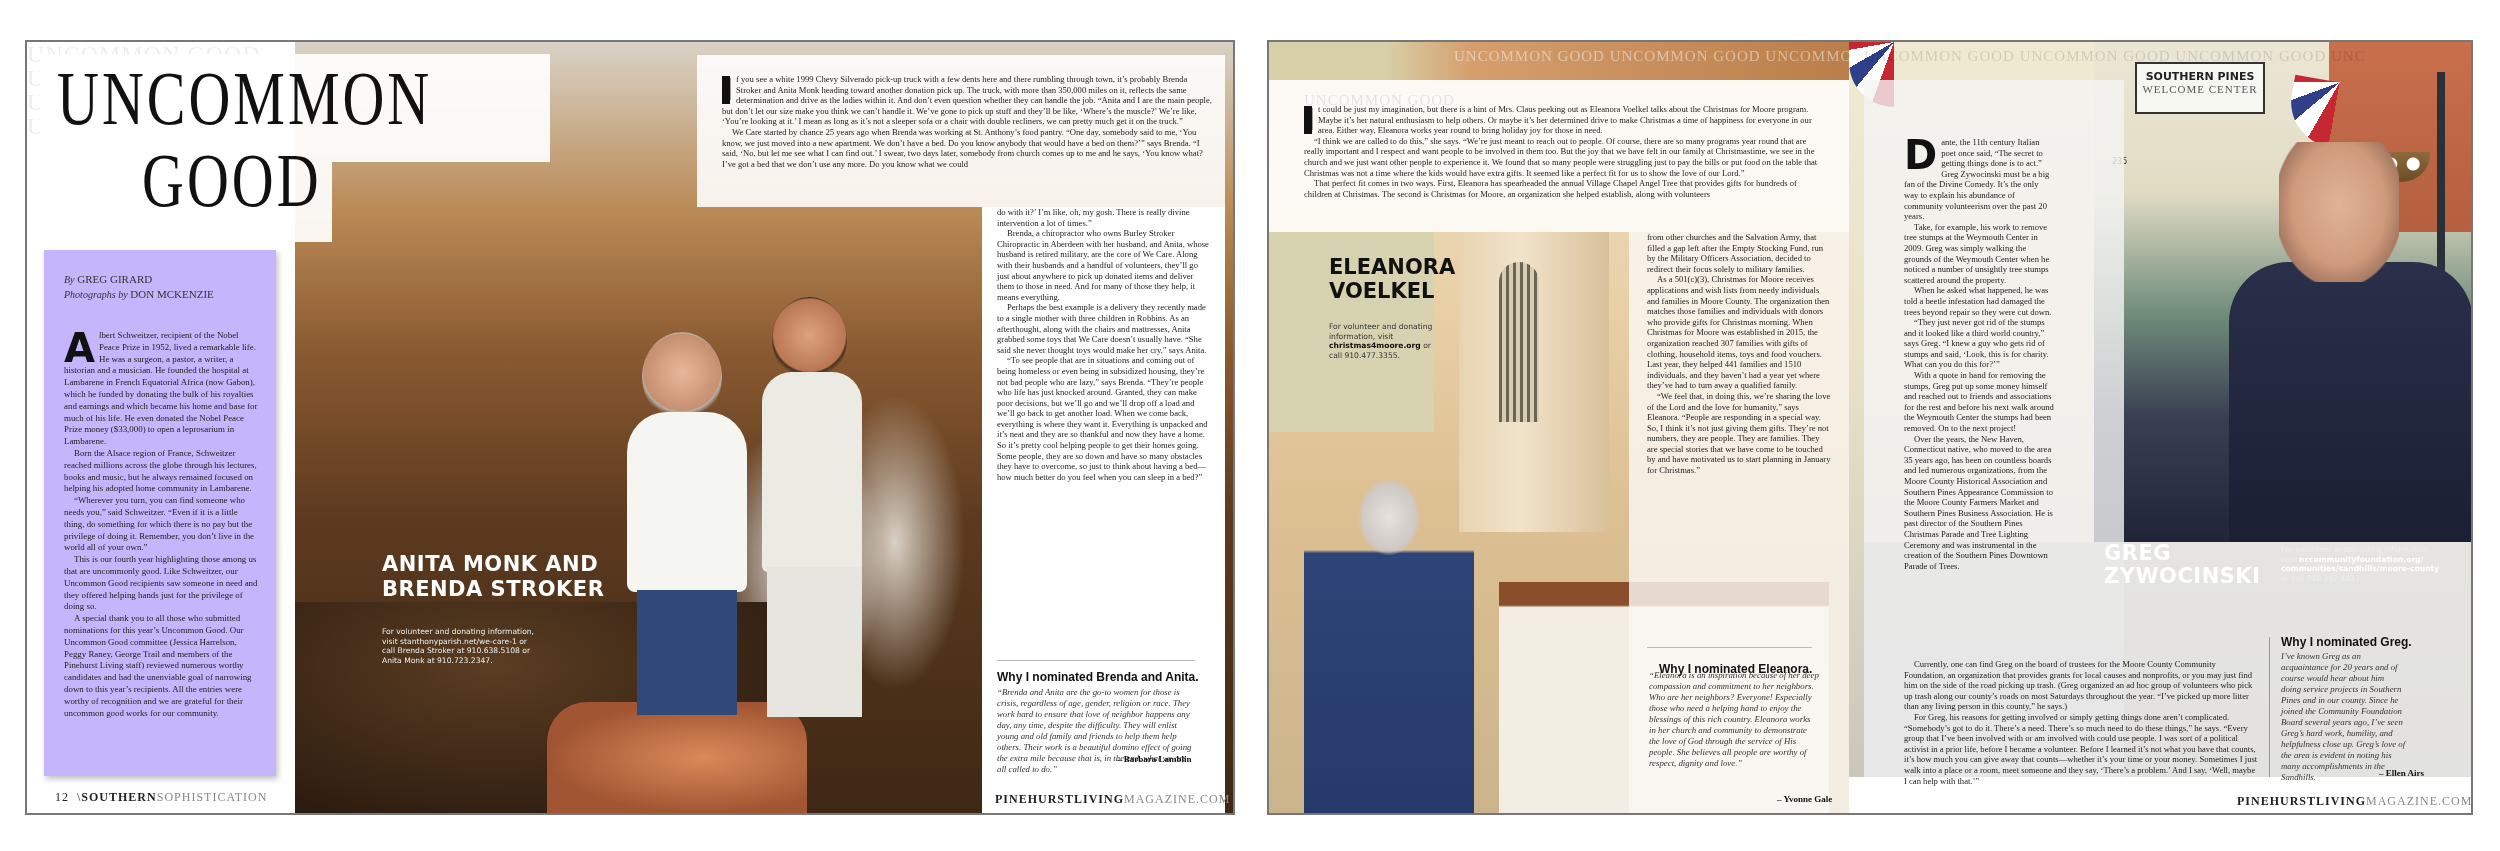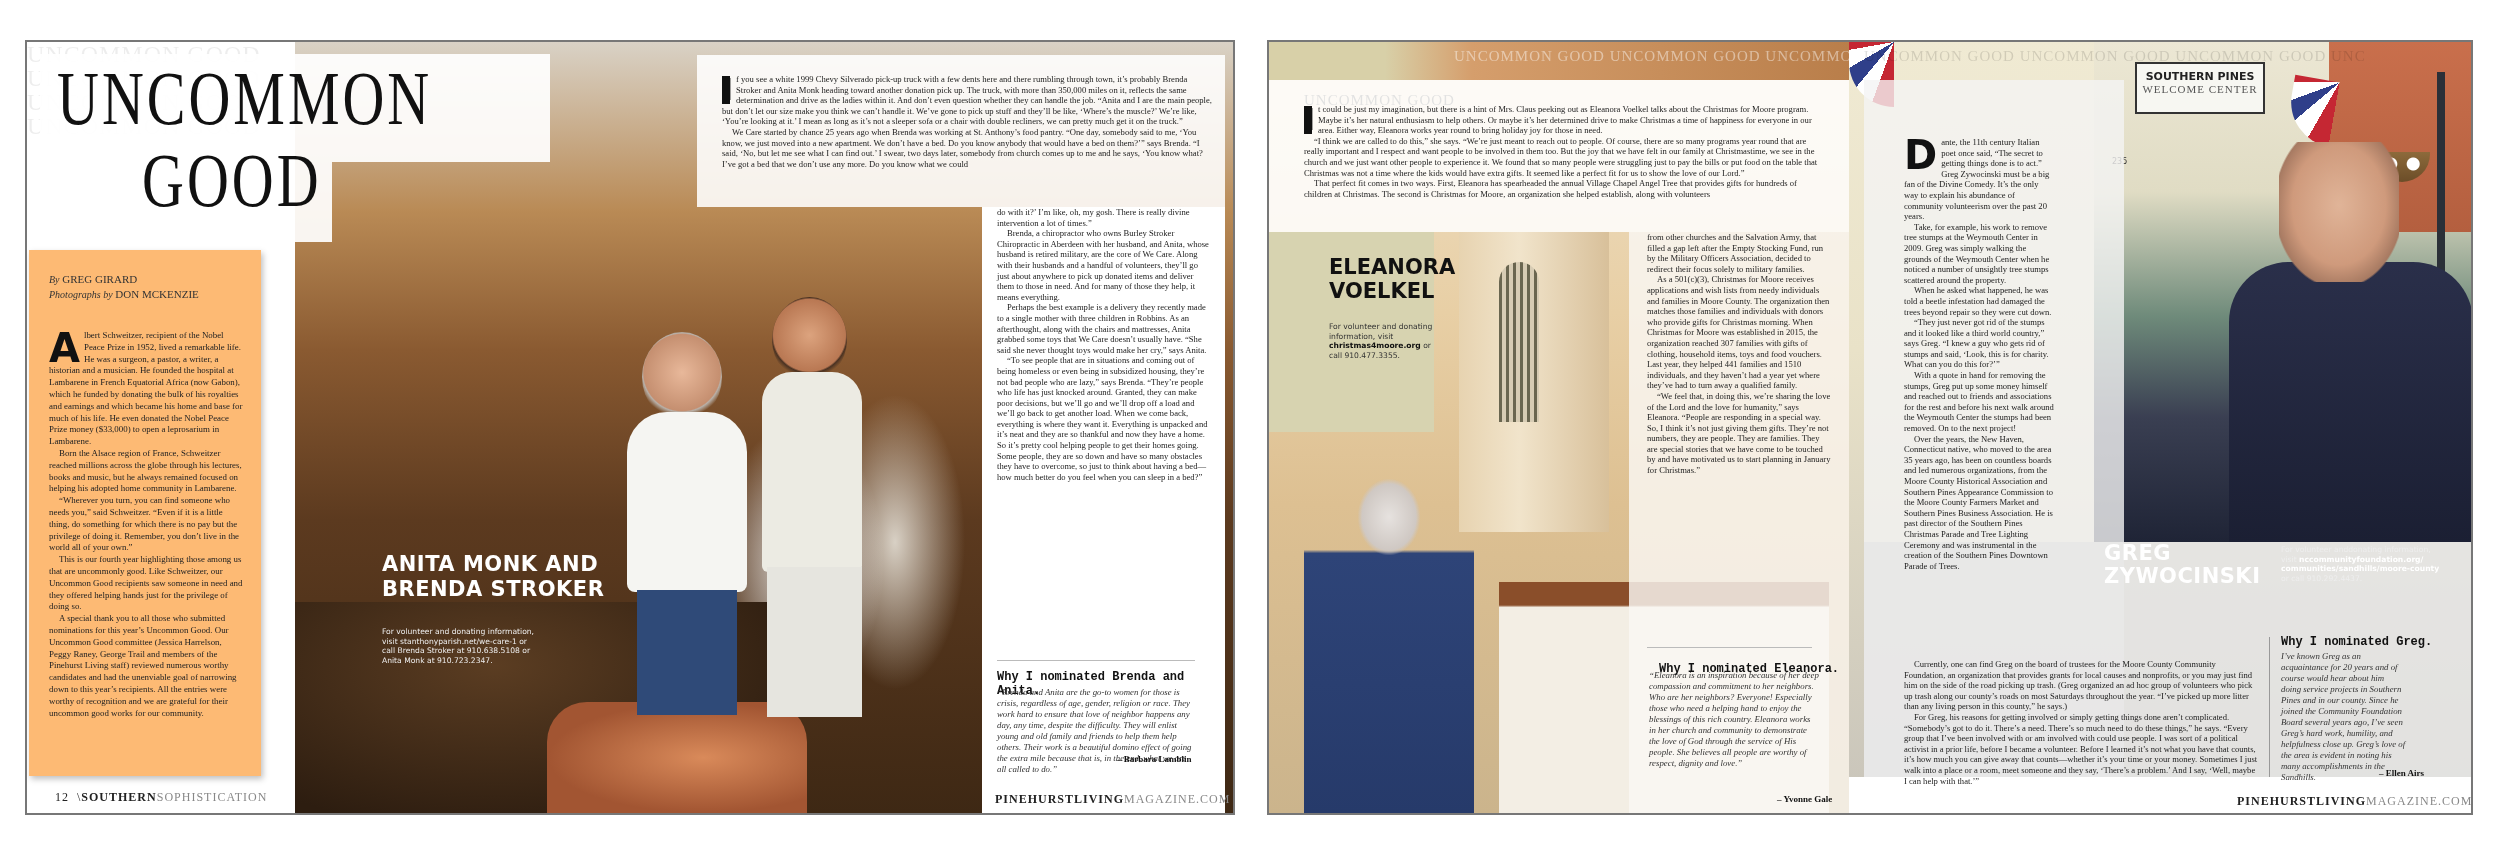--- a/index.html
+++ b/index.html
@@ -18,31 +18,31 @@
   .photo-barn{left:268px;top:0;width:940px;height:771px;
     background:
       radial-gradient(ellipse 120px 200px at 505px 520px, rgba(240,240,240,0.95), rgba(240,240,240,0) 70%),
       radial-gradient(ellipse 100px 210px at 600px 500px, rgba(230,225,215,0.9), rgba(230,225,215,0) 70%),
       linear-gradient(180deg,#d9d2c6 0%,#b98a55 22%,#8a5a31 40%,#5c3a1f 62%,#3e2814 100%);}
   .couch{left:268px;top:560px;width:500px;height:211px;background:radial-gradient(ellipse at 40% 30%,#5b3d22,#2d1d10 80%);}
   .couch2{left:520px;top:660px;width:260px;height:111px;background:radial-gradient(ellipse at 60% 50%,#d98a5a,#a25532 70%);border-radius:40px 40px 0 0;}
   .title-box{left:13px;top:12px;width:510px;height:108px;background:rgba(255,255,255,0.92);}
   .title-box2{left:105px;top:120px;width:200px;height:80px;background:rgba(255,255,255,0.92);}
   .big-title{font-family:"Liberation Serif",serif;font-weight:normal;color:#111;letter-spacing:3px;transform:scaleY(1.3);transform-origin:top left;}
-  .intro-card{left:2px;top:208px;width:232px;height:526px;background:#fdba74;box-shadow:2px 3px 6px rgba(0,0,0,0.25);}
+  .intro-card{left:17px;top:208px;width:232px;height:526px;background:#c4b5fd;box-shadow:2px 3px 6px rgba(0,0,0,0.25);}
   .byline{font-family:"Liberation Serif",serif;font-size:11px;line-height:15px;color:#333;}
   .byline i{font-size:10px;}
   .drop{float:left;font-family:"DejaVu Sans","Liberation Sans",sans-serif;font-weight:bold;color:#111;line-height:0.8;margin:2px 4px 0 0;}
   .folio{font-family:"Liberation Serif",serif;font-size:12px;color:#222;letter-spacing:1px;white-space:nowrap;}
   .folio .light{color:#888;}
   .article1{left:670px;top:13px;width:528px;height:152px;background:rgba(255,255,255,0.88);}
   .article1-col{left:955px;top:165px;width:243px;height:606px;background:#fff;}
   .name-overlay{color:#fff;font-family:"DejaVu Sans","Liberation Sans",sans-serif;font-weight:bold;letter-spacing:0.5px;}
   .info-small{font-family:"DejaVu Sans","Liberation Sans",sans-serif;font-size:7.6px;line-height:9.6px;}
-  .nominate-head{font-family:Liberation Mono, monospace;font-weight:bold;font-size:12px;color:#111;}
+  .nominate-head{font-family:Liberation Sans, sans-serif;font-weight:bold;font-size:12px;color:#111;}
   .nominate-quote{font-family:"Liberation Serif",serif;font-style:italic;font-size:8.8px;line-height:11px;color:#333;}
   .nominate-sig{font-family:"Liberation Serif",serif;font-weight:bold;font-size:9px;color:#111;}
   .rule{height:1px;background:#bbb;}
   
   .photo-chapel{left:0;top:0;width:580px;height:771px;background:linear-gradient(180deg,#efe1c8 0%,#e8cfa5 35%,#ddc092 60%,#cbb48c 100%);}
   .chapel-band{left:0;top:0;width:580px;height:38px;background:linear-gradient(90deg,#d8d0a8 0%,#d8d0a8 20%,#d59e6c 35%,#b97e4a 100%);}
   .person-eleanora{left:35px;top:420px;width:170px;height:351px;background:radial-gradient(ellipse 45px 55px at 85px 55px,#e6e2df,#cfc8c3 60%,rgba(0,0,0,0) 70%),linear-gradient(180deg,rgba(0,0,0,0) 0%,rgba(0,0,0,0) 25%,#2e4478 26%,#263a6a 100%);border-radius:50px 50px 0 0;}
   .pew{left:230px;top:540px;width:330px;height:231px;background:linear-gradient(180deg,#8a4e2a 0%,#8a4e2a 10%,#f3eee4 11%,#f3eee4 100%);}
   .eleanora-name-box{left:0;top:190px;width:165px;height:200px;background:#d7d3b0;}
   .chapel-text-box{left:0;top:38px;width:580px;height:152px;background:rgba(255,255,255,0.85);}

